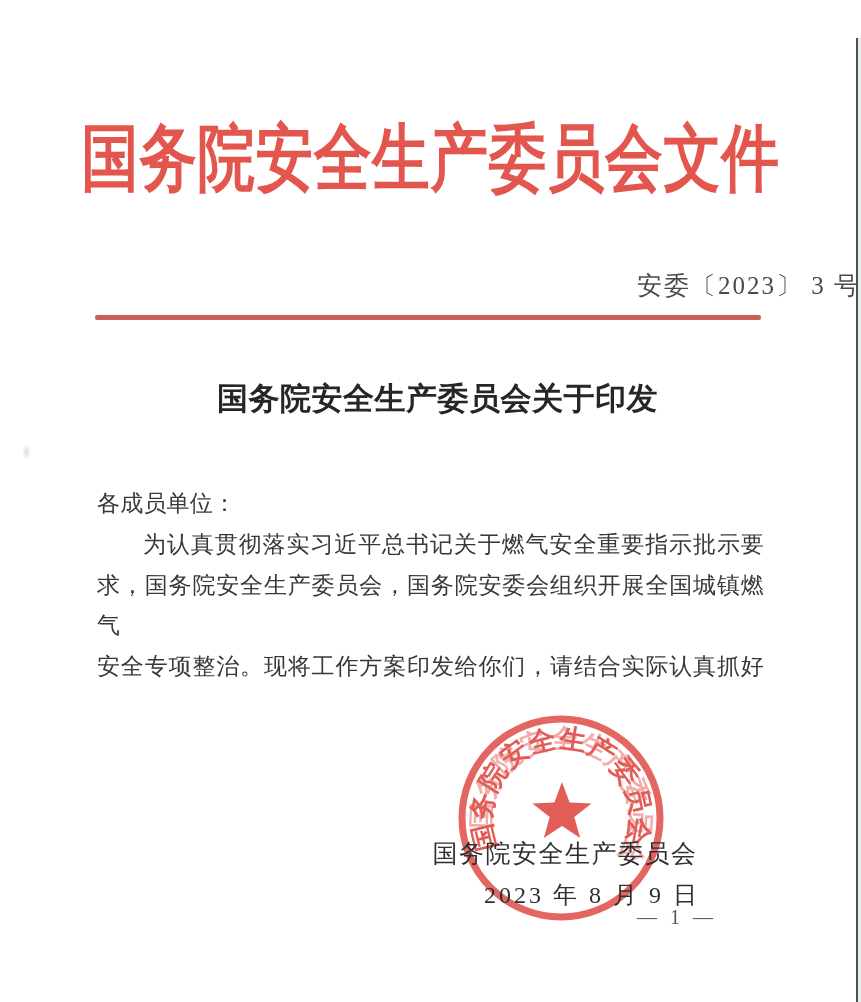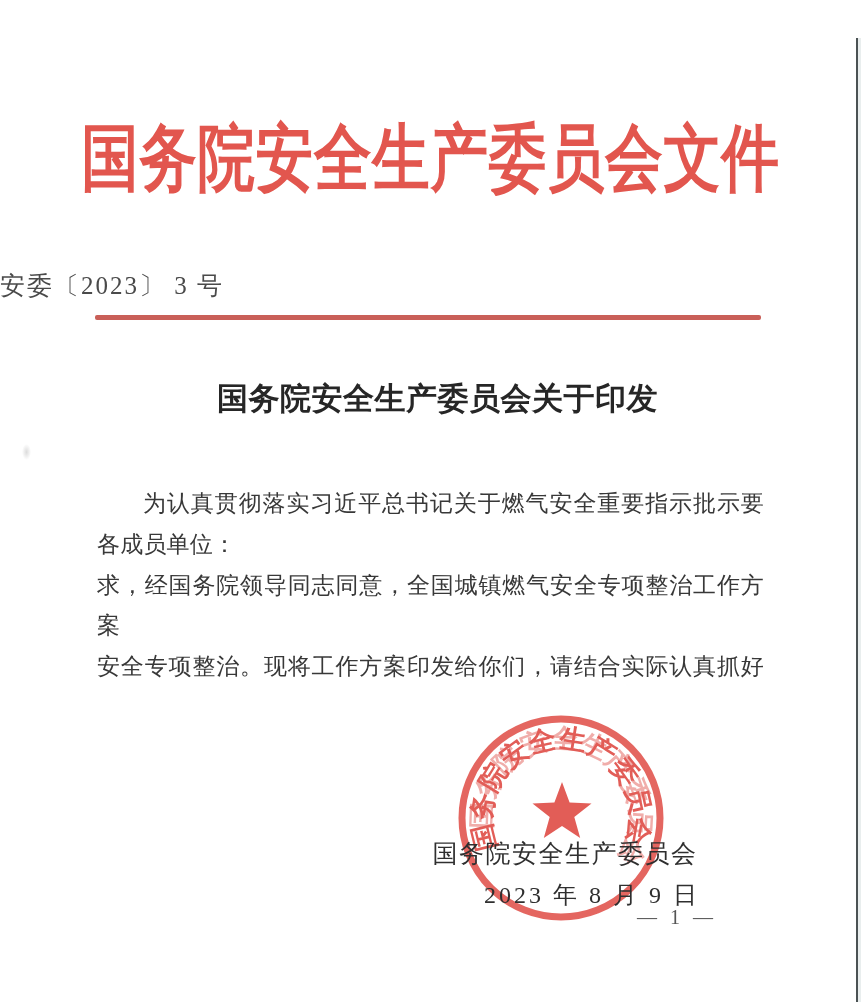--- a/index.html
+++ b/index.html
@@ -27,21 +27,21 @@
   .masthead{
     position:absolute;left:0;top:74px;width:861px;
     text-align:center;
     font-size:70px;font-weight:bold;color:var(--header-red);
     letter-spacing:1px;white-space:nowrap;
     transform:scale(.82,1.04);transform-origin:50% 50%;
   }
   
   .doc-number{
     position:absolute;left:0;top:231px;width:861px;
-    text-align:left;font-size:25px;color:#4a4a4a;letter-spacing:2px;
+    text-align:right;font-size:25px;color:#4a4a4a;letter-spacing:2px;
   }
   
   .red-rule{position:absolute;left:95px;top:277px;width:666px;height:5px;
     background:var(--rule-red);border-radius:2px;}
   
   .notice-title{
     position:absolute;left:0;top:338px;width:861px;
     text-align:center;color:var(--title-dark);
     font-size:31px;font-weight:bold;line-height:45px;letter-spacing:0.5px;padding-left:7px;
   }
@@ -82,23 +82,23 @@
 
   <div class="doc-number">安委〔2023〕 3 号</div>
 
   <div class="red-rule"></div>
 
   <div class="notice-title">
     <div>国务院安全生产委员会关于印发</div>
   </div>
 
   <div class="body-text">
+    <div class="body-line">各成员单位：</div>
     <div class="body-line j indent">为认真贯彻落实习近平总书记关于燃气安全重要指示批示要</div>
-    <div class="body-line">各成员单位：</div>
-    <div class="body-line j">求，经国务院领导同志同意，全国城镇燃气安全专项整治工作方案</div>
+    <div class="body-line j">求，国务院安全生产委员会，国务院安委会组织开展全国城镇燃气</div>
     <div class="body-line j">安全专项整治。现将工作方案印发给你们，请结合实际认真抓好</div>
   </div>
 
   <div class="seal">
     <svg width="222" height="222" viewBox="0 0 222 222">
       <defs>
         <path id="sealArc" d="M 47.6 140.6 A 70 70 0 1 1 174.4 140.6" fill="none"></path>
       </defs>
       <circle cx="111" cy="111" r="99" fill="none" stroke="currentColor" stroke-width="7" opacity="0.95"></circle>
       <polygon transform="translate(112,106)" fill="currentColor" points="0,-31 -7.6,-10.5 -29.5,-9.6 -12.3,4.0 -18.2,25.1 0,13 18.2,25.1 12.3,4.0 29.5,-9.6 7.6,-10.5"></polygon>

